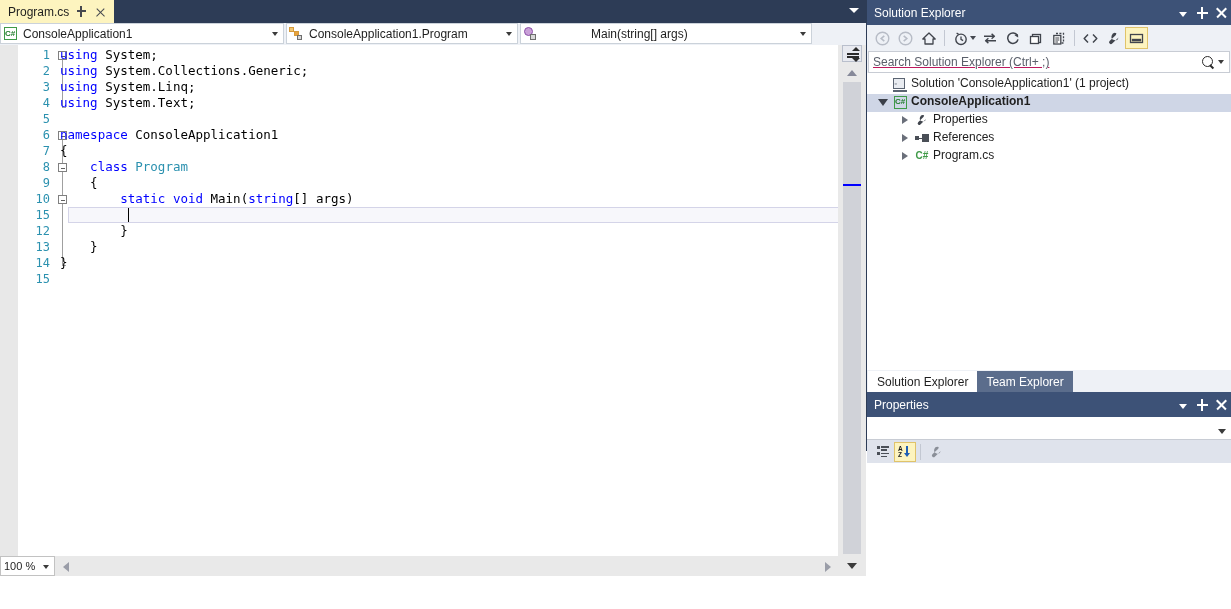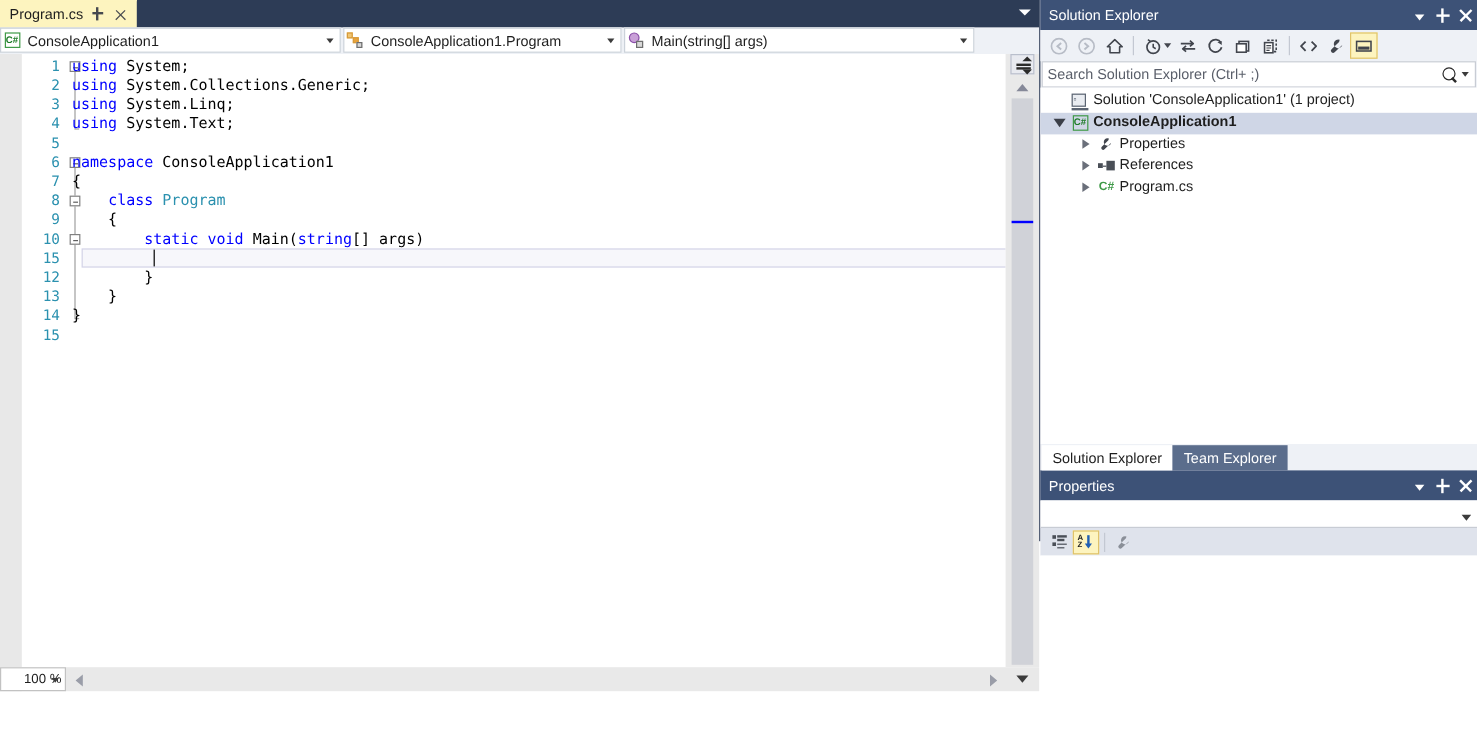--- a/index.html
+++ b/index.html
@@ -74,21 +74,21 @@
   .nav-combo {
     position: relative;
     background: #ffffff;
     border: 1px solid #cbd2da;
     display: flex; align-items: center;
     height: 21px; margin-top: 0;
     cursor: pointer;
   }
   .nav-combo.c1 { width: 284px; }
   .nav-combo.c2 { width: 232px; margin-left: 2px;}
-  .nav-combo.c3 { width: 292px; margin-left: 2px;}
+  .nav-combo.c3 { width: 292px; margin-left: 2px; gap: 48px;}
   .nav-combo-label {
     flex: 1; padding-left: 4px; font-size: 12px; color: #1e1e1e;
     white-space: nowrap; overflow: hidden;
   }
   .nav-combo-arrow {
     width: 16px; display: flex; align-items: center; justify-content: center;
   }
   .nav-combo-arrow i {
     display: block; width: 0; height: 0;
     border-left: 3.5px solid transparent;
@@ -236,21 +236,21 @@
   
   .hbar {
     position: absolute; left: 0; bottom: 0; width: 866px; height: 20px;
     background: #e9e9e9;
   }
   .zoombox {
     position: absolute; left: 0; top: 0; width: 55px; height: 20px;
     background: #ffffff; border: 1px solid #c2c2c2;
     display: flex; align-items: center; cursor: pointer;
   }
-  .zoom-val { padding-left: 19px; font-size: 11px; color: #1e1e1e; }
+  .zoom-val { padding-left: 3px; font-size: 11px; color: #1e1e1e; }
   .zoom-arrow {
     position: absolute; right: 5px; top: 8px; width: 0; height: 0;
     border-left: 3.5px solid transparent; border-right: 3.5px solid transparent;
     border-top: 4px solid #3b3b3b;
   }
   .hs-left {
     position: absolute; left: 58px; top: 0; width: 16px; height: 20px; cursor: pointer;
   }
   .hs-left::after {
     content:""; position:absolute; left:5px; top:6px; width:0;height:0;
@@ -333,21 +333,21 @@
 
   
   .se-search {
     height: 22px; margin: 0 1px 0 1px; background: #ffffff;
     border: 1px solid #c8ccd4;
     display: flex; align-items: center;
   }
   .se-search input {
     flex: 1; border: none; outline: none; height: 18px;
     font-family: "Liberation Sans", sans-serif; font-size: 12px;
-    color: #be185d; padding-left: 4px; background: transparent;
+    color: #be185d; padding-left: 4px; background: transparent; text-decoration: underline;
   }
   .se-search input::placeholder { color: #5a5f6a; }
   .mag {
     width: 13px; height: 13px; margin-right: 3px; position: relative;
   }
   .mag::before {
     content:""; position:absolute; left:0; top:0; width:9px;height:9px;
     border:1.6px solid #2b2b2b; border-radius:50%;
   }
   .mag::after {

